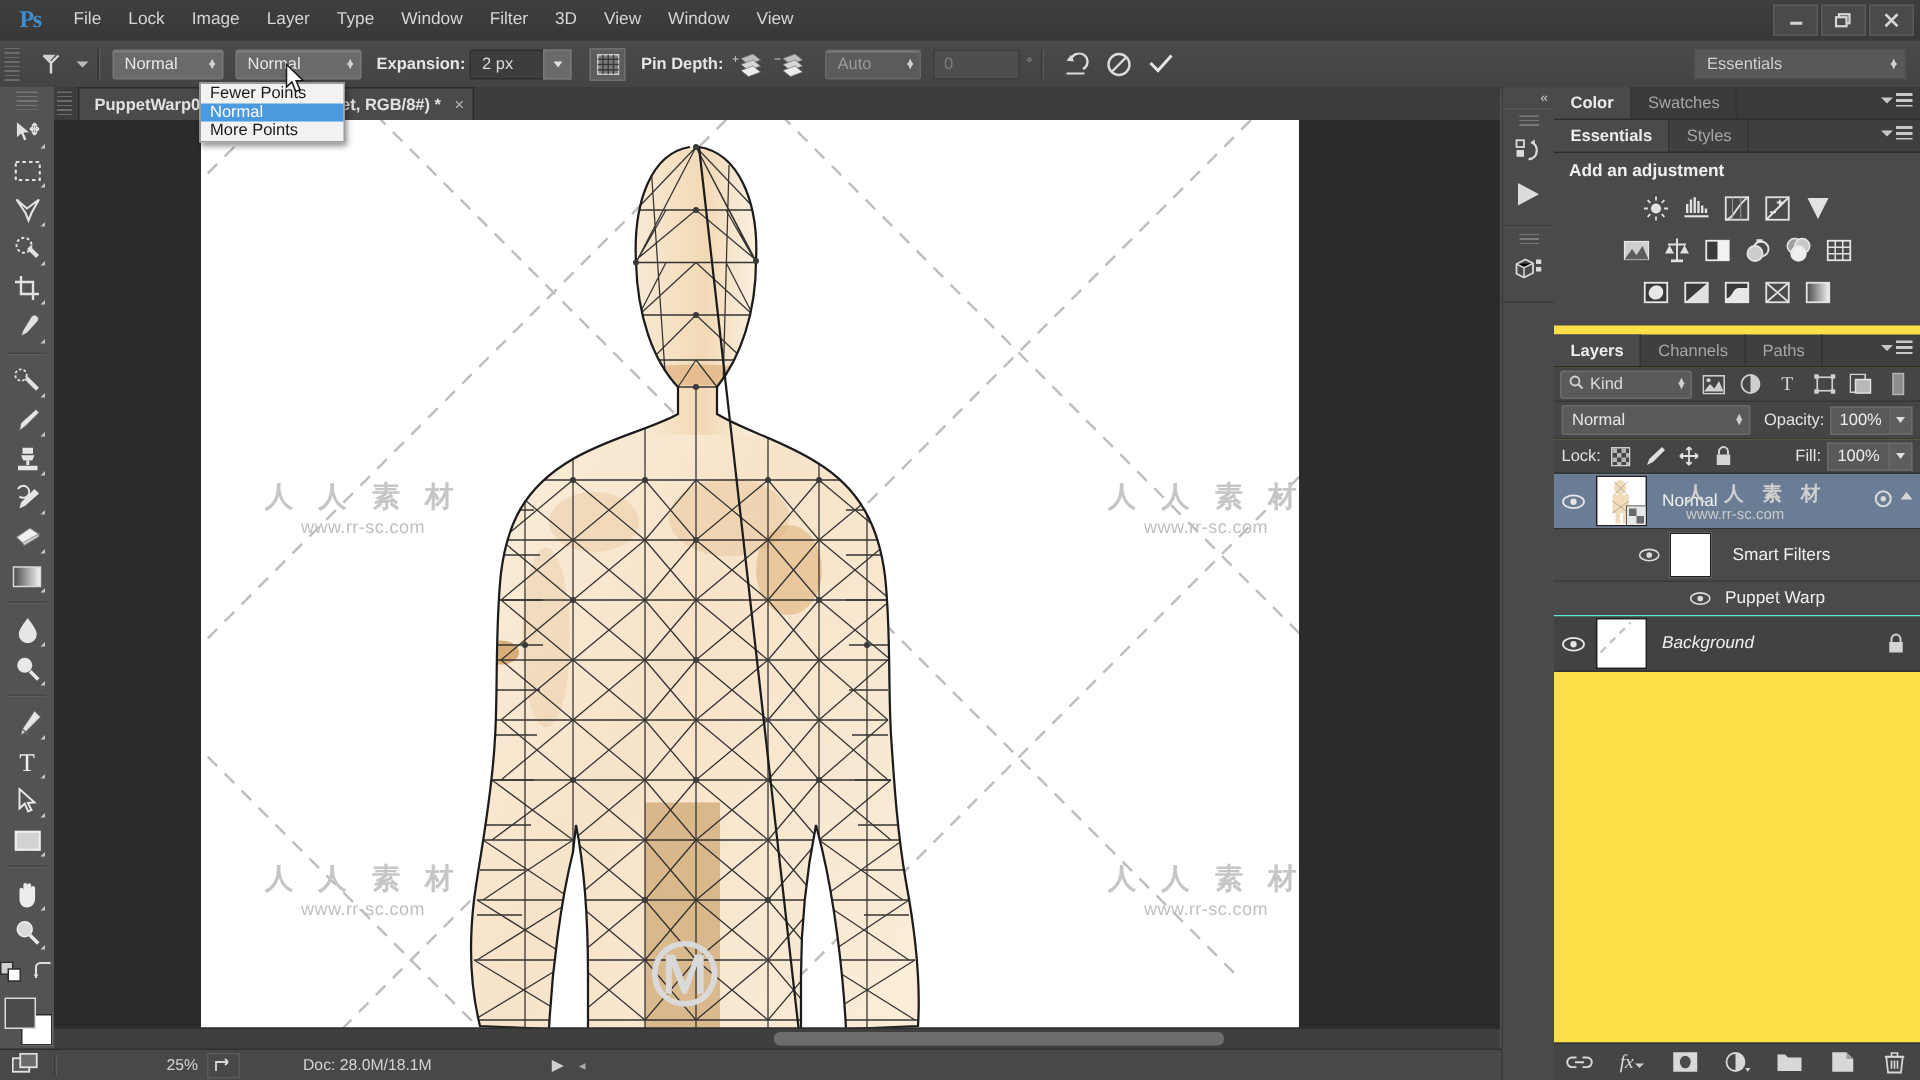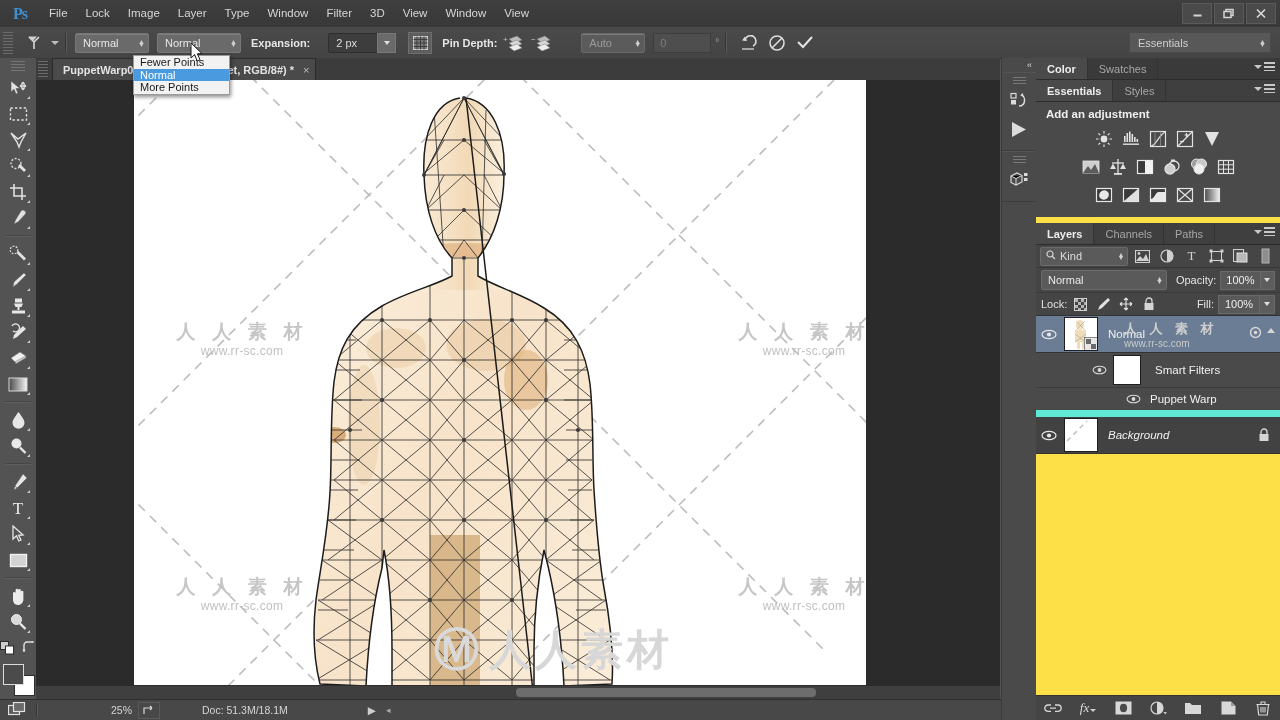--- a/index.html
+++ b/index.html
@@ -156,21 +156,21 @@
     border-bottom:1px solid #343434;}
   .lockic{width:20px;height:18px;display:flex;align-items:center;justify-content:center;margin-left:3px;}
 
   .layerlist{background:#3f3f3f;}
   .layer{display:flex;align-items:center;height:36px;border-bottom:1px solid #333;position:relative;}
   .layer.sel{background:#6a7d94;}
   .eye{width:26px;height:36px;display:flex;align-items:center;justify-content:center;}
   .thumb{width:32px;height:32px;background:#fff;border:1px solid #1f1f1f;margin-left:2px;position:relative;overflow:hidden;}
   .lname{margin-left:10px;font-size:11.5px;color:#f0f0f0;}
   .sub{display:flex;align-items:center;height:34px;background:#4a4a4a;border-bottom:1px solid #3b3b3b;}
-  .sub2{display:flex;align-items:center;height:22px;background:#4a4a4a;border-bottom:7px solid #5eead4;}
+  .sub2{display:flex;align-items:center;height:22px;background:#4a4a4a;border-bottom:1px solid #5eead4;}
   .lockbadge{position:absolute;right:10px;top:11px;}
   .panel-bottom{position:absolute;left:0;bottom:0;width:244px;height:24px;background:#454545;
     border-top:1px solid #333;display:flex;align-items:center;justify-content:center;gap:15px;}
   .pb-ic{width:20px;height:20px;display:flex;align-items:center;justify-content:center;}
   .wm-layer{position:absolute;left:88px;top:4px;pointer-events:none;user-select:none;}
   .wm-layer .cn{font-size:13px;letter-spacing:4px;color:#cfcfcf;font-weight:bold;font-family:"DejaVu Sans",sans-serif;}
   .wm-layer .url{font-size:10px;color:#cacaca;}
 </style>
 </head>
 <body>
@@ -225,21 +225,21 @@
       <span>Normal</span>
       <span class="spin">▲<br>▼</span>
     </div>
 
     <div class="combo" style="width:72px;margin-left:8px;">
       <span>Normal</span>
       <span class="spin">▲<br>▼</span>
     </div>
 
     <div class="ob-label">Expansion:</div>
-    <div class="combo dark" style="width:38px;margin-left:18px;">
+    <div class="combo dark" style="width:38px;margin-left:3px;">
       <span>2 px</span>
     </div>
     <div class="dd-btn">
       <span style="width:0;height:0;border-left:3.5px solid transparent;border-right:3.5px solid transparent;border-top:4px solid #e0e0e0;"></span>
     </div>
 
     <div class="meshbtn">
       <svg width="15" height="14" viewBox="0 0 15 14">
         <rect x="0.5" y="0.5" width="14" height="13" fill="#7a7a7a" stroke="#cfcfcf"></rect>
         <g stroke="#3a3a3a" stroke-width="0.9">
@@ -260,21 +260,21 @@
     </div>
     <div class="ob-icon">
       <svg width="20" height="18" viewBox="0 0 20 18">
         <text x="0" y="8" fill="#c9c9c9" font-size="8">−</text>
         <path d="M6 5 L14 2 L19 6 L11 9 Z" fill="#bdbdbd" stroke="#777" stroke-width=".5"></path>
         <path d="M6 9 L14 6 L19 10 L11 13 Z" fill="#d6d6d6" stroke="#777" stroke-width=".5"></path>
         <path d="M6 13 L14 10 L19 14 L11 17 Z" fill="#ededed" stroke="#777" stroke-width=".5"></path>
       </svg>
     </div>
 
-    <div class="combo" style="width:52px;margin-left:28px;background:#5b5b5b;border-color:#696969;color:#9b9b9b;text-align:center;">
+    <div class="combo" style="width:52px;margin-left:12px;background:#5b5b5b;border-color:#696969;color:#9b9b9b;text-align:center;">
       <span>Auto</span>
       <span class="spin">▲<br>▼</span>
     </div>
     <div class="deg-field">
       <span>0</span>
     </div>
     <span style="margin-left:4px;color:#9b9b9b;font-size:10px;">°</span>
     <div class="ob-sep"></div>
 
     <div class="ob-icon">
@@ -651,21 +651,20 @@
         <div class="cn">人 人 素 材</div>
         <div class="url">www.rr-sc.com</div>
       </div>
       <div class="wm" style="left:570px;top:495px;width:200px;">
         <div class="cn">人 人 素 材</div>
         <div class="url">www.rr-sc.com</div>
       </div>
 
       <div class="bigwm">
         <span class="mark">Ⓜ</span>
-        <span class="txt">人人素材</span>
       </div>
     </div>
 
   </div>
 
   <div class="vscroll">
     <div class="vthumb"></div>
   </div>
   <div class="hscroll">
     <div class="hthumb"></div>
@@ -678,21 +677,21 @@
         <rect x="5.5" y="0.5" width="11" height="9" fill="#6a6a6a" stroke="#e2e2e2" stroke-width="1.2"></rect>
       </svg>
     </div>
     <div class="sb-sep" style="margin-left:36px;"></div>
     <div class="sb-zoom">25%</div>
     <div style="width:20px;height:15px;display:flex;align-items:center;justify-content:center;margin-left:6px;border:1px solid #5a5a5a;">
       <svg width="12" height="11" viewBox="0 0 12 11">
         <path d="M1 9 V3 H5 M5 3 L9 3 M9 3 L7 1 M9 3 L7 5" stroke="#d8d8d8" stroke-width="1.2" fill="none"></path>
       </svg>
     </div>
-    <div class="sb-doc">Doc: 51.3M/18.1M</div>
+    <div class="sb-doc">Doc: 28.0M/18.1M</div>
     <div class="sb-arrow">▶</div>
     <div style="margin-left:10px;color:#a8a8a8;font-size:9px;">◂</div>
   </div>
 
   <div class="rail">
     <div class="rail-collapse">«</div>
     <div class="rail-grp">
       <div class="rail-grip"></div>
       <div class="rail-btn">
         <svg width="19" height="18" viewBox="0 0 19 18">

